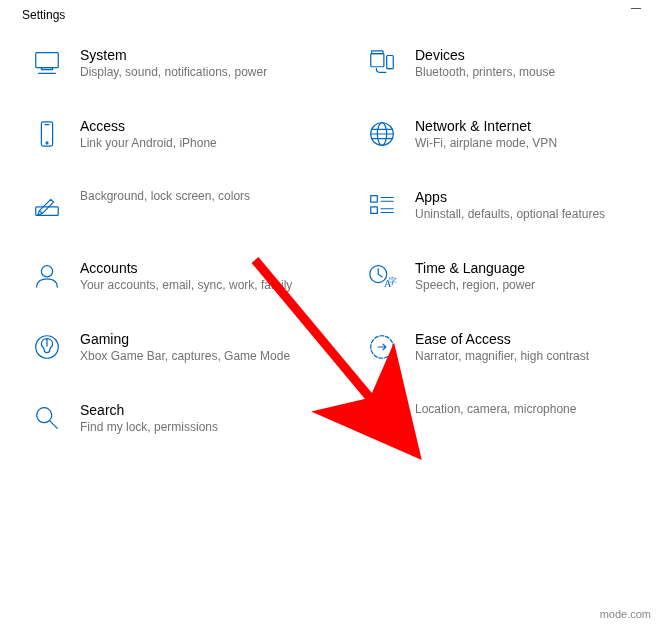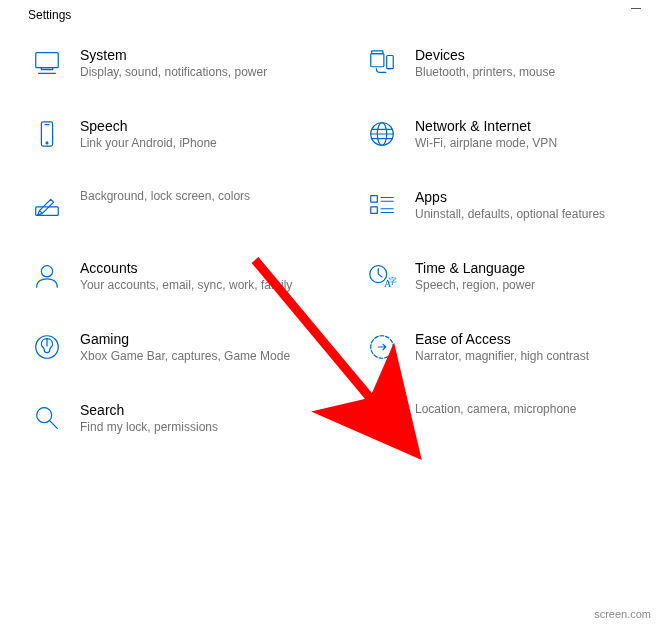--- a/index.html
+++ b/index.html
@@ -9,21 +9,21 @@
     height: 626px;
     font-family: "Segoe UI", Arial, sans-serif;
     background: #ffffff;
     position: relative;
     overflow: hidden;
   }
   .titlebar {
     height: 30px;
     display: flex;
     align-items: center;
-    padding: 0 28px;
+    padding: 0 22px;
     font-size: 12px;
     color: #000;
     position: relative;
   }
   .titlebar .min {
     position: absolute;
     right: 16px;
     top: 8px;
     width: 10px;
     height: 1px;
@@ -128,21 +128,21 @@
 
   <div class="tile">
     <div class="iconbox">
       <svg viewBox="0 0 32 32">
           <rect x="10" y="3" width="12" height="26" rx="2"></rect>
           <line x1="14" y1="6" x2="18" y2="6"></line>
           <circle cx="16" cy="25.5" r="1"></circle>
         </svg>
     </div>
     <div class="label">
-      <div class="title">Speech</div>
+      <div class="title">Access</div>
       <div class="desc">Link your Android, iPhone</div>
     </div>
   </div>
 
   <div class="tile">
     <div class="iconbox">
       <svg viewBox="0 0 32 32">
           <circle cx="16" cy="16" r="12"></circle>
           <ellipse cx="16" cy="16" rx="5" ry="12"></ellipse>
           <line x1="4" y1="16" x2="28" y2="16"></line>
@@ -268,13 +268,13 @@
 
 <svg class="arrow" width="200" height="230">
   <defs>
     <marker id="ah" markerWidth="14" markerHeight="14" refX="11" refY="6" orient="auto">
       <path d="M0,0 L12,6 L0,12 L3,6 z" fill="#ff0000"></path>
     </marker>
   </defs>
   <line x1="5" y1="5" x2="166" y2="198" stroke="#ff0000" stroke-width="9" marker-end="url(#ah)"></line>
 </svg>
 
-<div class="watermark">screen.com</div>
+<div class="watermark">mode.com</div>
 
 </body></html>

